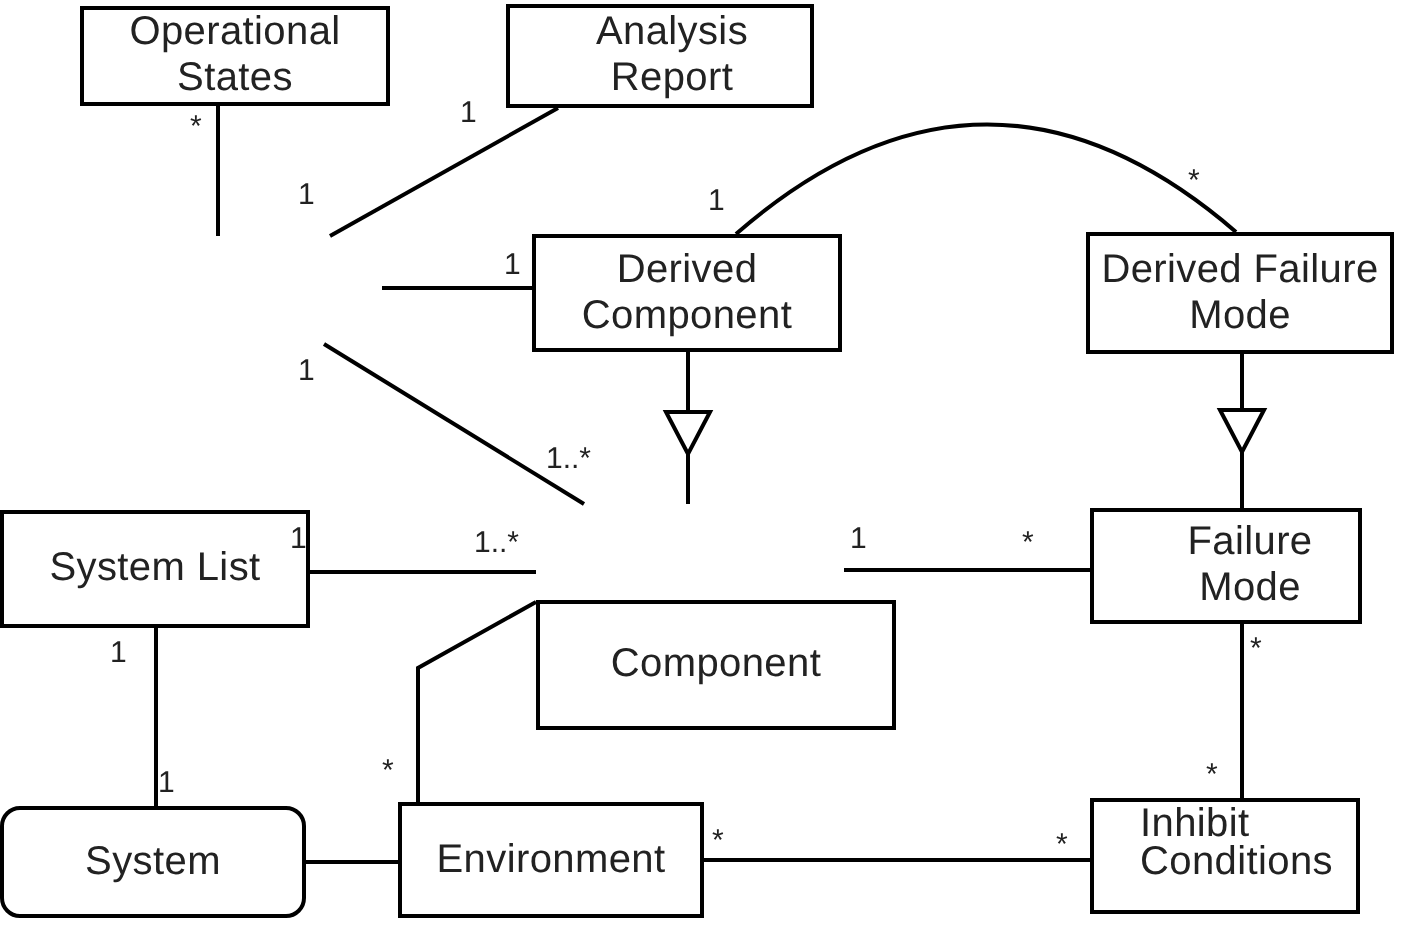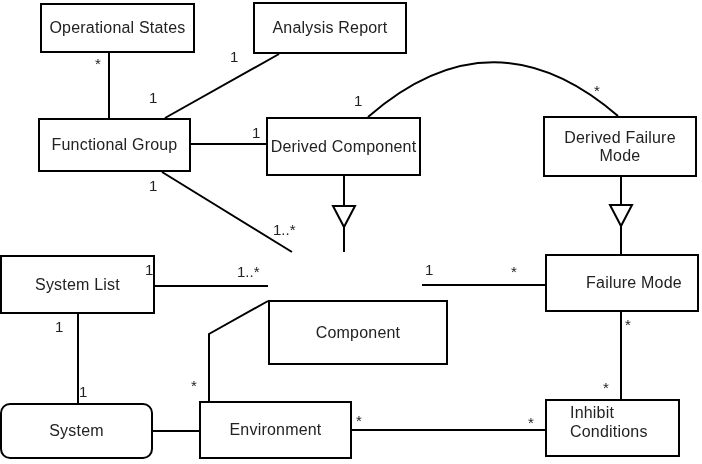--- a/index.html
+++ b/index.html
@@ -13,21 +13,21 @@
   }
   #wires { position: absolute; left: 0; top: 0; }
   .cls {
     position: absolute;
     box-sizing: border-box;
     background: #ffffff;
     border: 2px solid #000000;
     display: flex;
     align-items: center;
     justify-content: center;
-    font-size: 16px;
+    font-size: 20px;
     color: #222222;
     text-align: center;
     letter-spacing: 0.2px;
   }
   .cls-group { position: absolute; }
   .cls-group .cls { position: absolute; }
   .attr-compartment {
     justify-content: flex-start;
     padding-left: 13px;
     text-align: left;
@@ -70,47 +70,44 @@
       <path d="M621 177 L621 205 M621 226 L621 254"></path>
       <polygon points="333,206 355,206 344,227" fill="#ffffff"></polygon>
       <polygon points="610,205 632,205 621,226" fill="#ffffff"></polygon>
     </g>
   </svg>
 
   <div class="cls" style="left:40px; top:3px; width:155px; height:50px;">
     <span>Operational States</span>
   </div>
 
-  <div class="cls" style="left:253px; top:2px; width:154px; height:52px;">
+  <div class="cls" style="left:253px; top:2px; width:154px; height:52px;padding-left:12px;">
     <span>Analysis Report</span>
   </div>
 
-  <div class="cls" style="left:38px; top:118px; width:153px; height:54px;">
-    <span>Functional Group</span>
-  </div>
 
   <div class="cls" style="left:543px; top:116px; width:154px; height:61px;">
     <span>Derived Failure Mode</span>
   </div>
 
   <div class="cls" style="left:266px; top:117px; width:155px; height:59px;">
     <span>Derived Component</span>
   </div>
 
   <div class="cls" style="left:0px; top:255px; width:155px; height:59px;">
     <span>System List</span>
   </div>
 
   <div class="cls-group" style="left:268px; top:252px; width:154px; height:93px;">
     <div class="cls" style="left:0; top:0; width:180px; height:65px;margin-top:48px;">
       <span>Component</span>
     </div>
   </div>
 
-  <div class="cls" style="left:545px; top:254px; width:154px; height:58px;padding-left:24px;">
+  <div class="cls" style="left:545px; top:254px; width:136px; height:58px;padding-left:24px;">
     <span>Failure Mode</span>
   </div>
 
   <div class="cls" style="left:0px; top:403px; width:153px; height:56px;border-radius:10px;">
     <span>System</span>
   </div>
 
   <div class="cls" style="left:199px; top:401px; width:153px; height:58px;">
     <span>Environment</span>
   </div>

